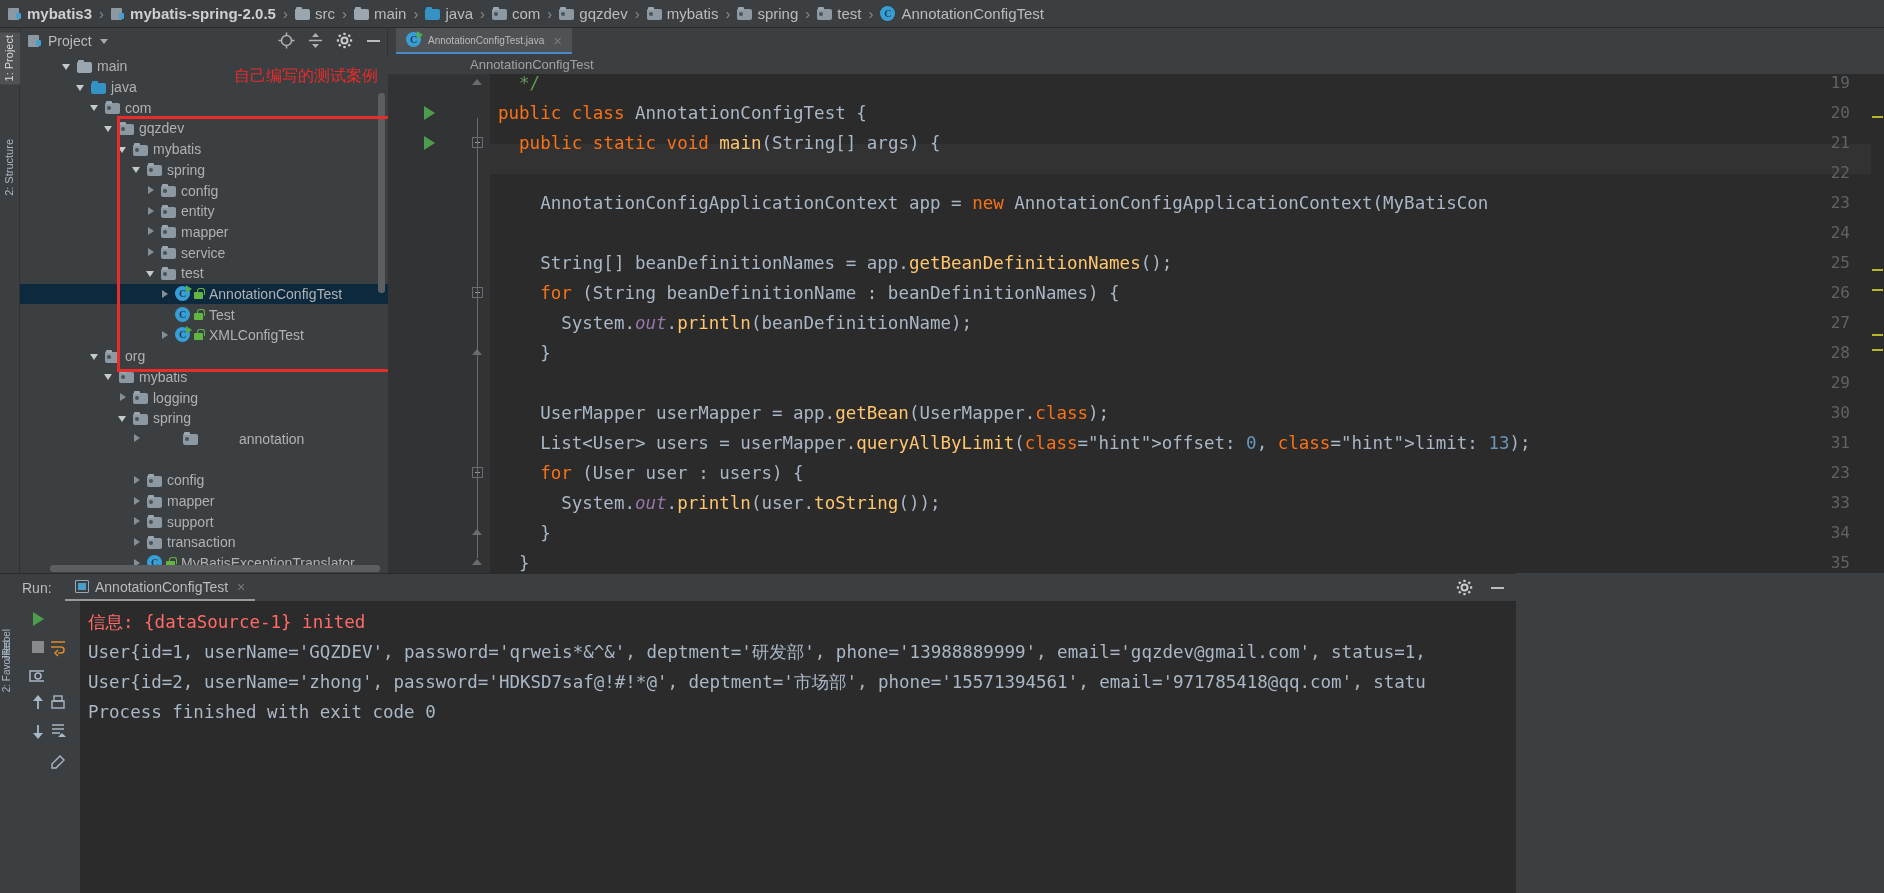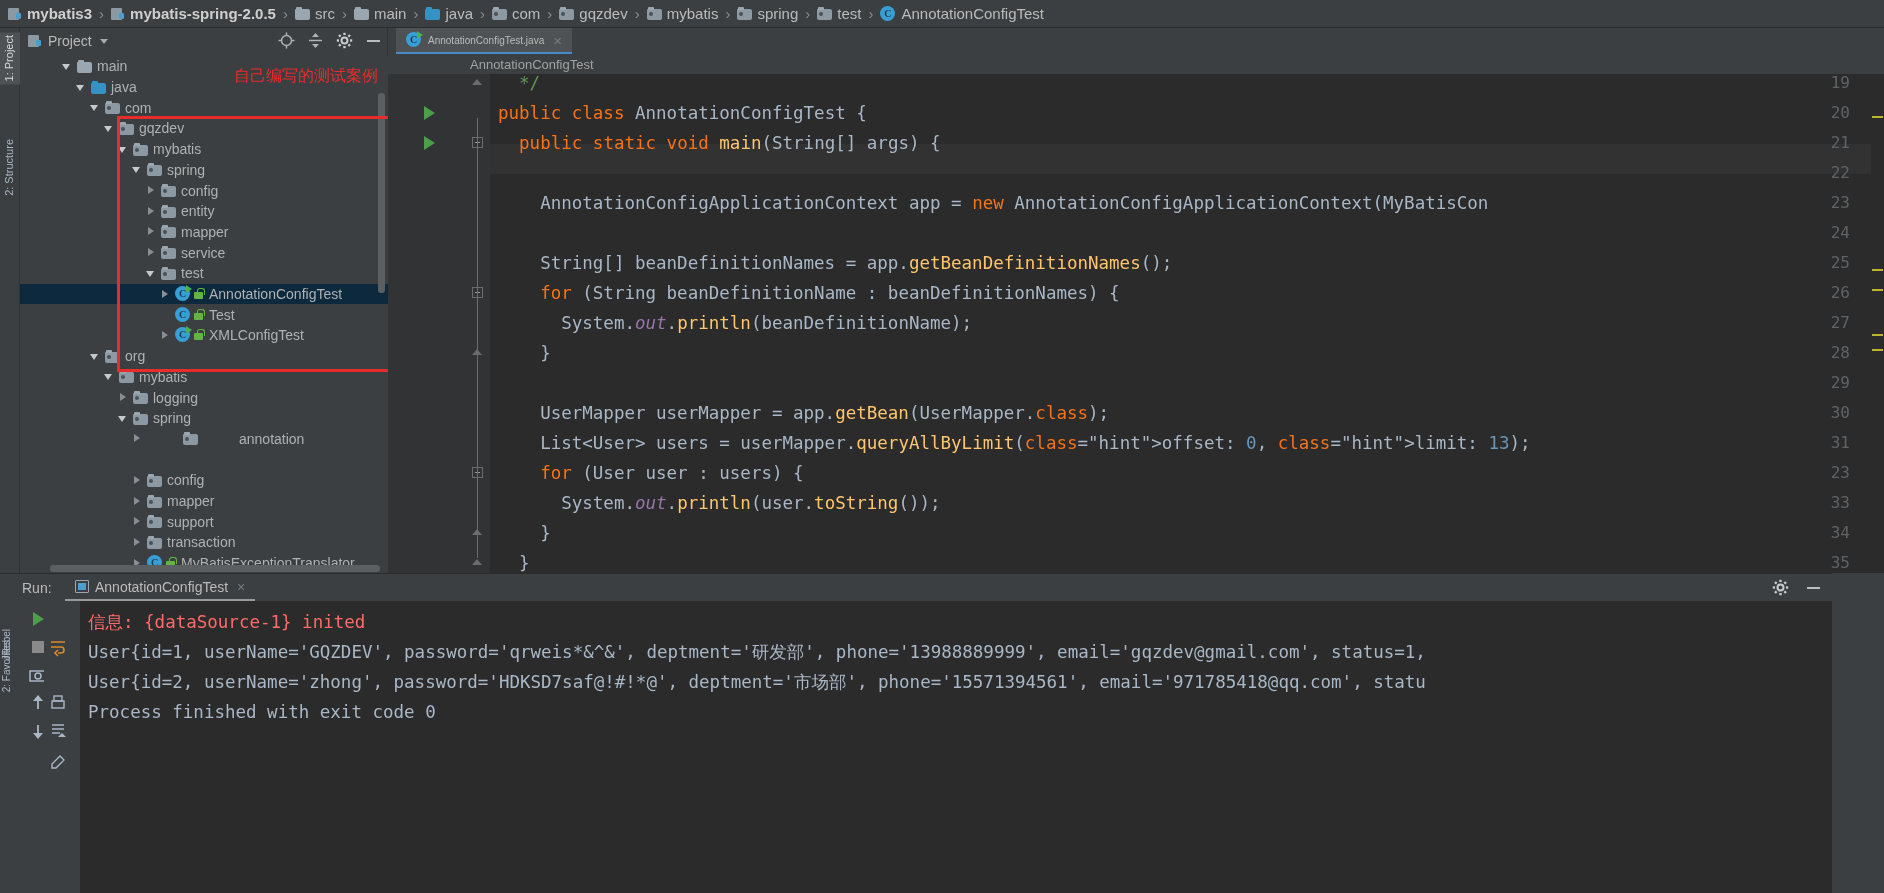--- a/index.html
+++ b/index.html
@@ -122,21 +122,21 @@
   .fn { color:#ffc66d; }
   .num { color:#6897bb; }
   .cm { color:#629755; }
   .fld { color:#9876aa; font-style:italic; }
 
   #editvscroll { position:absolute; right:0; top:46px; width:13px; bottom:0; background:#2b2b2b; }
   .markstripe { position:absolute; right:1px; width:11px; height:2px; background:#bbb529; }
   #carethl { position:absolute; left:102px; right:13px; height:30px; background:#323232; }
 
   
-  #runpanel { position:absolute; left:0; top:573px; width:1832px; height:320px; background:#3c3f41;
+  #runpanel { position:absolute; left:0; top:573px; width:1516px; height:320px; background:#3c3f41;
     border-top:1px solid #2b2b2b; }
   #runhead { position:absolute; left:0; top:0; width:100%; height:27px; display:flex; align-items:center; }
   #runhead .rlabel { color:#bbbbbb; font-size:14px; margin-left:22px; }
   #runtab { position:absolute; left:65px; top:0; height:27px; display:flex; align-items:center;
     padding:0 10px; border-bottom:2px solid #9a9a9a; }
   #runtab .rtext { color:#bbbbbb; font-size:14px; margin-left:6px; }
   #runtab .rx { color:#7a7a7a; font-size:14px; margin-left:9px; }
   .runconfico { width:14px; height:13px; position:relative; }
   .runconfico::before { content:""; position:absolute; inset:0; border:1.5px solid #9aa7b0; border-radius:1px; }
   .runconfico::after { content:""; position:absolute; left:3px; top:3px; right:3px; bottom:3px; background:#4a9ecb; }

